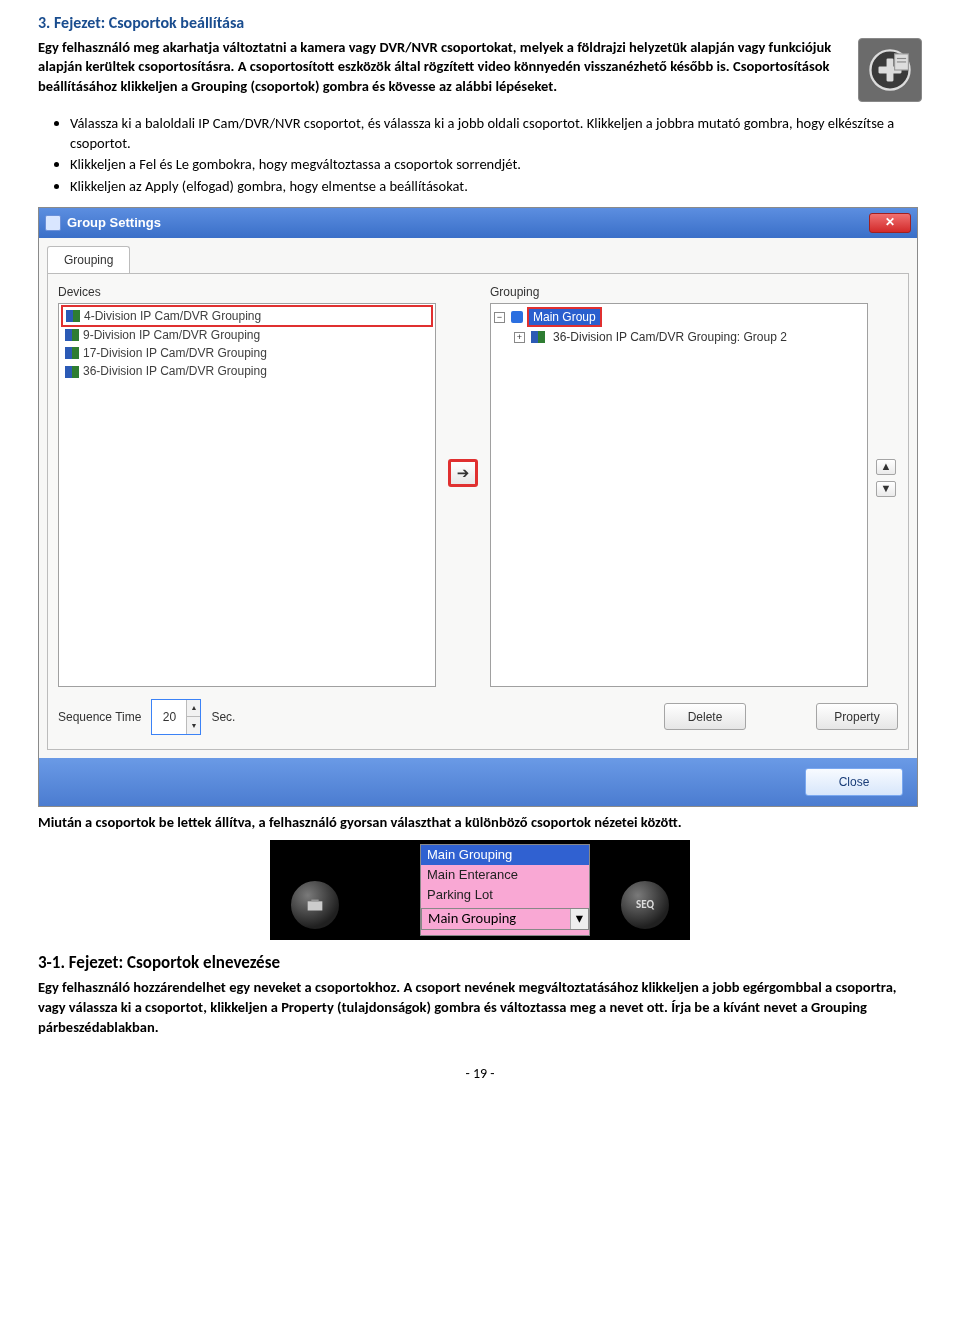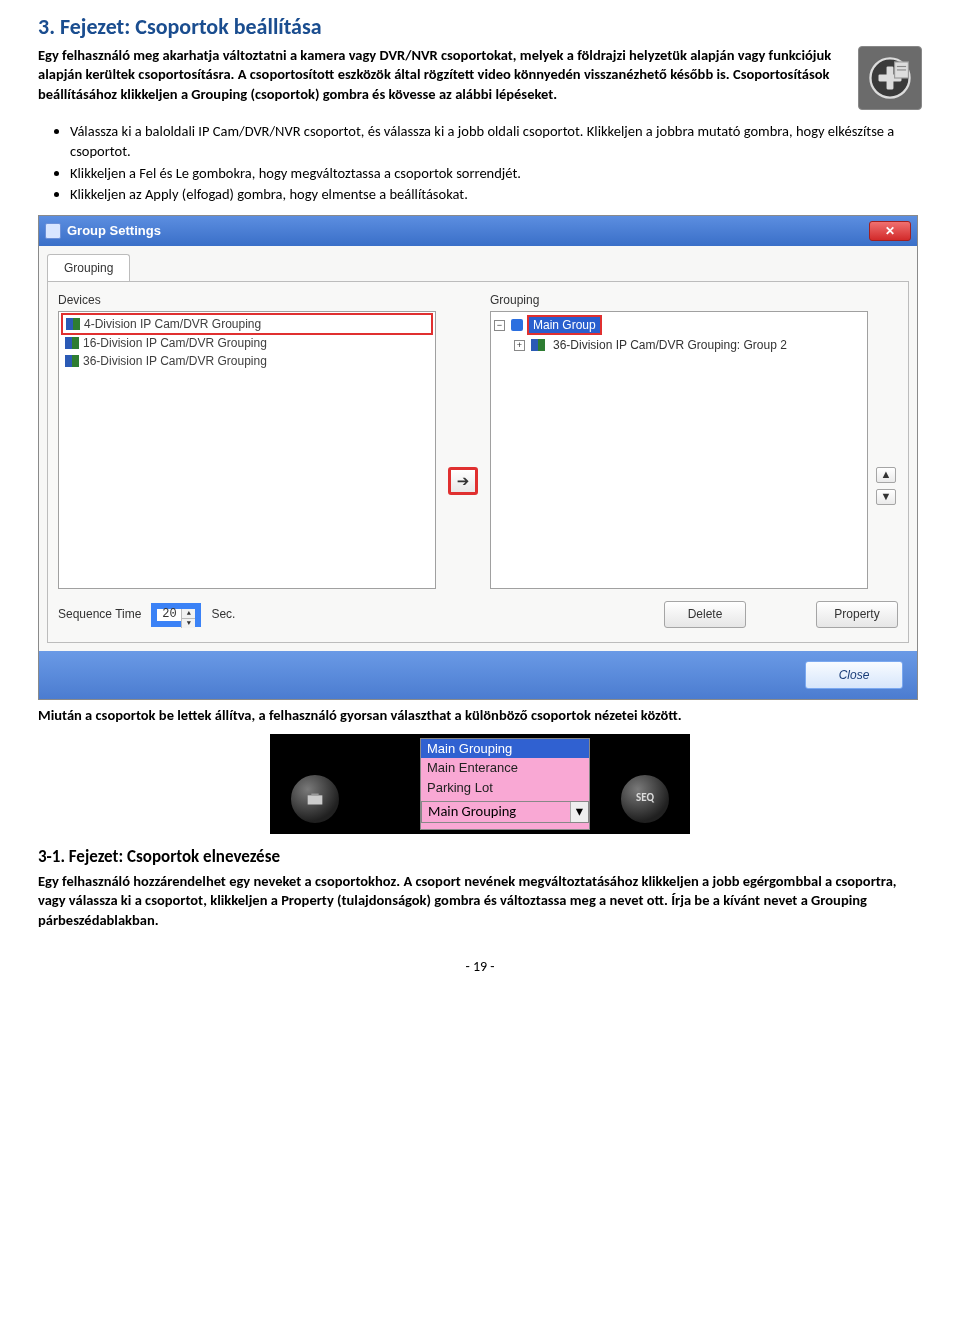--- a/index.html
+++ b/index.html
@@ -7,21 +7,21 @@
     font-family: Calibri, Arial, sans-serif;
     font-size: 14.5px;
     line-height: 1.35;
     color: #000;
     background: #fff;
     width: 960px;
     padding: 12px 38px 20px 38px;
   }
   .heading {
     color: #1a4d8f;
-    font-size: 22px;
+    font-size: 16px;
     font-weight: bold;
     margin-bottom: 4px;
   }
   .subheading {
     color: #000000;
     font-size: 17px;
     font-weight: bold;
     margin-top: 12px;
     margin-bottom: 3px;
   }
@@ -75,21 +75,21 @@
     margin-right: 2px;
   }
   .group-panel {
     border: 1px solid #bcbcbc; border-top:none;
     background: #f8f8f7; padding: 10px 10px 14px 10px;
   }
   .label { font-size: 12px; color: #333; margin-bottom: 3px; }
   .cols { display:flex; gap: 6px; }
   .listbox-wrap { flex: 1; }
   .listbox {
-    width: 100%; height: 278px;
+    width: 100%; height: 384px;
     background: #fff; border: 1px solid #a0a0a0;
     padding: 2px 3px; overflow: hidden;
     font-size: 12px;
   }
   .listbox .dev-item {
     padding: 1px 3px;
     color: #404040;
     display:flex; align-items:center; gap:4px;
   }
   .listbox .dev-item.hl {
@@ -127,24 +127,23 @@
     width: 20px; height: 16px;
     border: 1px solid #a5a5a5;
     background: linear-gradient(#ffffff,#eaeaea);
     border-radius: 2px;
     display:flex; align-items:center; justify-content:center;
     font-size: 11px; color:#333;
   }
   .bottom-row { display:flex; justify-content: space-between; align-items: center; margin-top: 12px; gap: 44px; }
   .seq { display:flex; align-items:center; gap:10px; font-size:12px; }
   .spinner {
-    width: 50px; height: 24px;
-    border: 6px solid #3b82f6; background:#fff;
+    width: 50px; height: 36px;
+    border: 1px solid #3b82f6; background:#fff;
     display:flex;
-    font-family:Liberation Mono, monospace;
   }
   .spinner .sval { flex:1; display:flex; align-items:center; justify-content:center; }
   .spinner .sbtns { width:14px; display:flex; flex-direction:column; }
   .spinner .sbtn { flex:1; border-left:1px solid #bbb; display:flex; align-items:center; justify-content:center; font-size:7px; background:#f2f2f2; }
   .spinner .sbtn:first-child { border-bottom:1px solid #bbb; }
   .std-btn {
     min-width: 82px; height: 27px;
     border: 1px solid #a5a5a5;
     background: linear-gradient(#ffffff,#e6e6e6);
     border-radius: 3px;
@@ -155,21 +154,21 @@
     background: linear-gradient(#6a9ae6,#4b7cd0);
     padding: 10px 14px;
     display:flex; justify-content:flex-end;
   }
   .close-btn {
     min-width: 98px; height: 28px;
     border: 1px solid #7aa8f0;
     background: linear-gradient(#f8fbff,#d7e6fb);
     border-radius: 3px;
     display:inline-flex; align-items:center; justify-content:center;
-    font-size:12px; color:#1a3d78;font-style:italic;
+    font-size:12px; color:#1a3d78;
   }
 
   
   .toolbar-mock {
     width: 420px; height: 100px;
     background: #000;
     margin: 6px auto 6px auto;
     position: relative;
     display:flex; align-items:flex-end; justify-content:space-between;
     padding: 0 18px 8px 18px;
@@ -255,21 +254,28 @@
                   <span class="a"></span>
                   <span class="b"></span>
                 </span>
               <span>4-Division IP Cam/DVR Grouping</span>
             </div>
             <div class="dev-item">
               <span class="dev-ico">
                   <span class="a"></span>
                   <span class="b"></span>
                 </span>
-              <span>16-Division IP Cam/DVR Grouping</span>
+              <span>9-Division IP Cam/DVR Grouping</span>
+            </div>
+            <div class="dev-item">
+              <span class="dev-ico">
+                  <span class="a"></span>
+                  <span class="b"></span>
+                </span>
+              <span>17-Division IP Cam/DVR Grouping</span>
             </div>
             <div class="dev-item">
               <span class="dev-ico">
                   <span class="a"></span>
                   <span class="b"></span>
                 </span>
               <span>36-Division IP Cam/DVR Grouping</span>
             </div>
           </div>
         </div>

